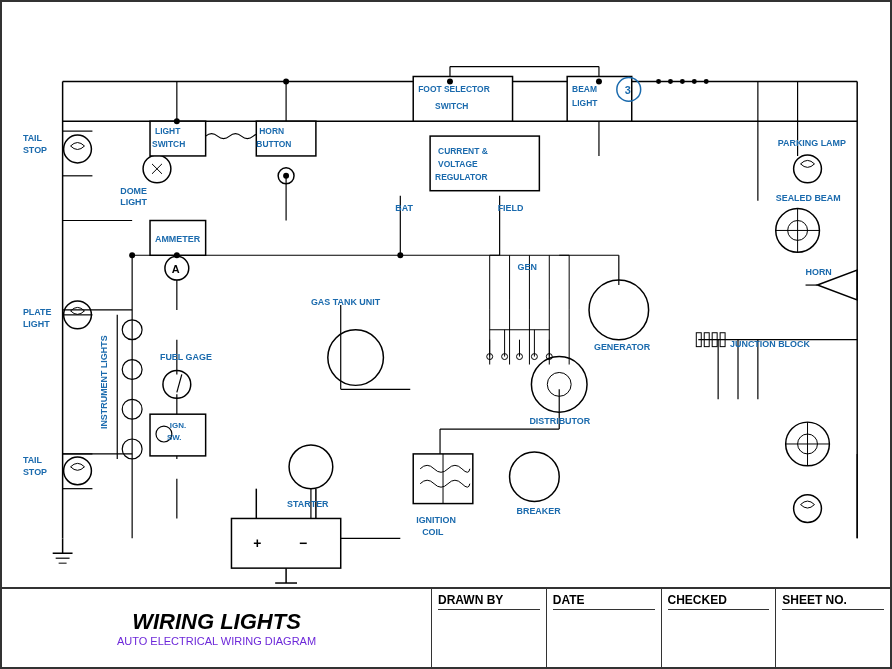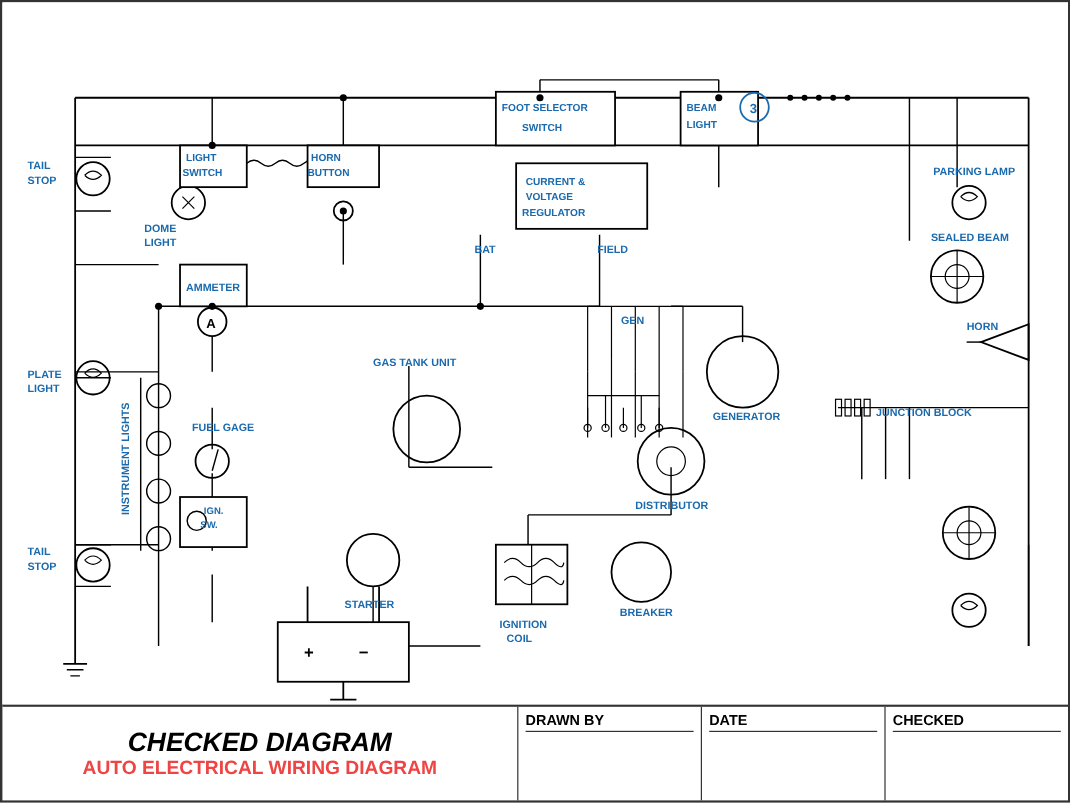--- a/index.html
+++ b/index.html
@@ -42,23 +42,22 @@
       align-items: center;
       padding: 5px;
     }
     .title-main .wiring {
       font-size: 22px;
       font-weight: bold;
       font-style: italic;
       color: #000;
     }
     .title-main .subtitle {
-      font-size: 16px;
-      color: #ef4444;
-      font-weight: bold;
+      font-size: 11px;
+      color: #6d28d9;
     }
     .title-fields {
       flex: 1;
       display: flex;
       flex-direction: row;
     }
     .title-field {
       flex: 1;
       border-right: 1px solid #333;
       display: flex;
@@ -365,31 +364,35 @@
       <circle cx="450" cy="80" r="3" fill="#000"></circle>
       <circle cx="600" cy="80" r="3" fill="#000"></circle>
       <circle cx="130" cy="255" r="3" fill="#000"></circle>
       <circle cx="400" cy="255" r="3" fill="#000"></circle>
 
     </svg>
   </div>
 
   <div class="title-bar">
     <div class="title-main">
-      <div class="wiring">CHECKED DIAGRAM</div>
+      <div class="wiring">WIRING LIGHTS</div>
       <div class="subtitle">AUTO ELECTRICAL WIRING DIAGRAM</div>
     </div>
     <div class="title-fields">
       <div class="title-field">
         <div class="field-label">DRAWN BY</div>
         <div class="field-value"></div>
       </div>
       <div class="title-field">
         <div class="field-label">DATE</div>
         <div class="field-value"></div>
       </div>
       <div class="title-field">
         <div class="field-label">CHECKED</div>
         <div class="field-value"></div>
       </div>
+      <div class="title-field">
+        <div class="field-label">SHEET NO.</div>
+        <div class="field-value"></div>
+      </div>
     </div>
   </div>
 </div>
 
 </body></html>

